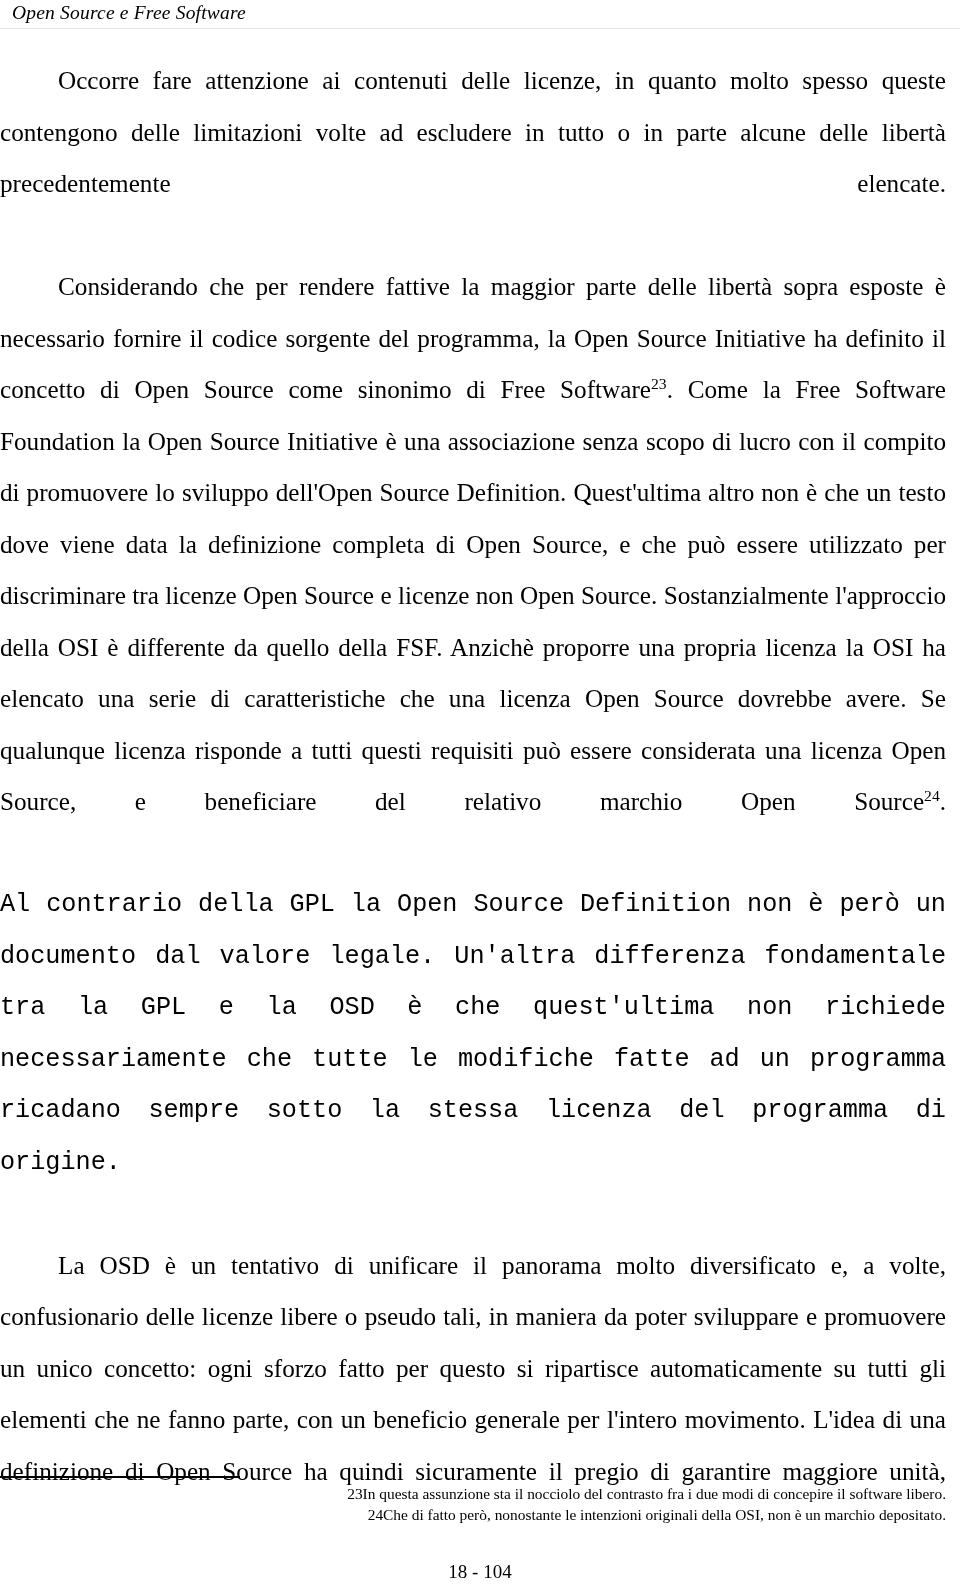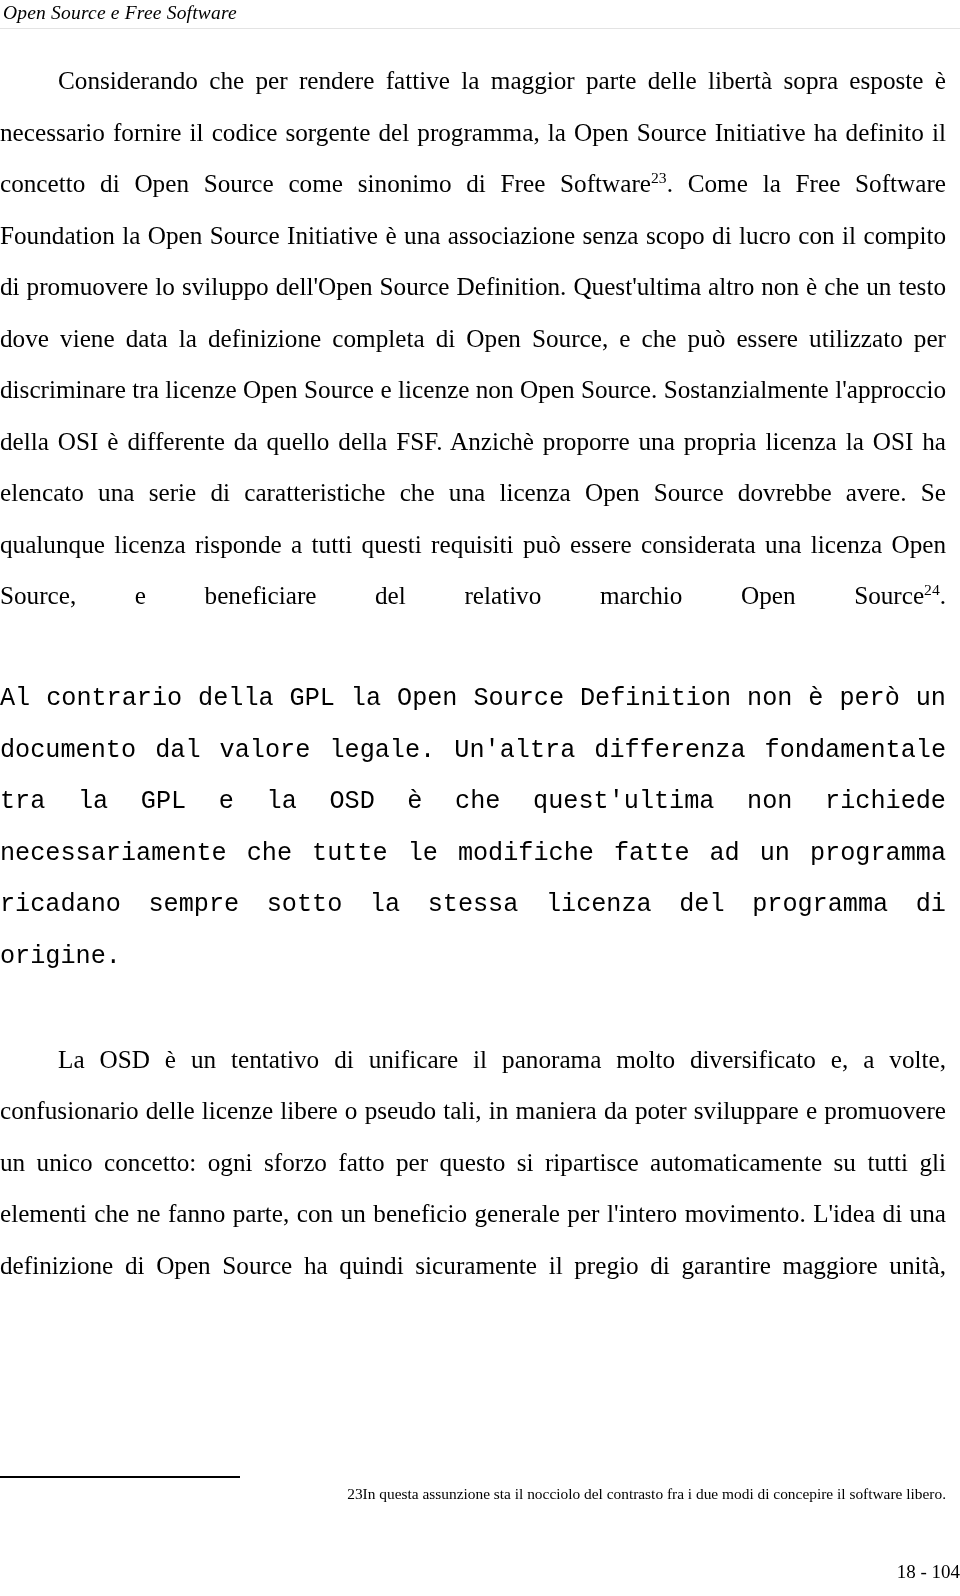--- a/index.html
+++ b/index.html
@@ -30,21 +30,21 @@
     left: 0;
     width: 960px;
     height: 30px;
     box-sizing: border-box;
   }
   .running-header-text {
     font-style: italic;
     font-size: 19.5px;
     line-height: 26px;
     letter-spacing: 0.2px;
-    padding-left: 3px;
+    padding-left: 12px;
     white-space: nowrap;
   }
   .header-rule {
     position: absolute;
     left: 0;
     top: 28px;
     width: 960px;
     height: 1px;
     background: #e3e3e3;
   }
@@ -108,50 +108,52 @@
     display: inline-block;
     min-width: 21px;
   }
 
   
   .page-footer {
     position: absolute;
     left: 0;
     top: 1560px;
     width: 960px;
-    text-align: right;
+    text-align: center;
     font-size: 19px;
     line-height: 24px;
   }
 </style>
 </head>
 <body>
 
 <div class="page">
 
   <div class="running-header">
     <div class="running-header-text">Open Source e Free Software</div>
   </div>
   <div class="header-rule"></div>
 
   <div class="body-col">
 
+    <p class="para indent">Occorre fare attenzione ai contenuti delle licenze, in quanto molto spesso queste contengono delle limitazioni volte ad escludere in tutto o in parte alcune delle libertà precedentemente elencate.</p>
 
     <p class="para indent"><span>Considerando che per rendere fattive la maggior parte delle libertà sopra esposte è necessario fornire il codice sorgente del programma, la Open Source Initiative ha definito il concetto di Open Source come sinonimo di Free Software</span><sup>23</sup><span>. Come la Free Software Foundation la Open Source Initiative è una associazione senza scopo di lucro con il compito di promuovere lo sviluppo dell'Open Source Definition. Quest'ultima altro non è che un testo dove viene data la definizione completa di Open Source, e che può essere utilizzato per discriminare tra licenze Open Source e licenze non Open Source. Sostanzialmente l'approccio della OSI è differente da quello della FSF. Anzichè proporre una propria licenza la OSI ha elencato una serie di caratteristiche che una licenza Open Source dovrebbe avere. Se qualunque licenza risponde a tutti questi requisiti può essere considerata una licenza Open Source, e beneficiare del relativo marchio Open Source</span><sup>24</sup><span>.</span></p>
 
     <p class="para noindent">Al contrario della GPL la Open Source Definition non è però un documento dal valore legale. Un'altra differenza fondamentale tra la GPL e la OSD è che quest'ultima non richiede necessariamente che tutte le modifiche fatte ad un programma ricadano sempre sotto la stessa licenza del programma di origine.</p>
 
     <p class="para indent">La OSD è un tentativo di unificare il panorama molto diversificato e, a volte, confusionario delle licenze libere o pseudo tali, in maniera da poter sviluppare e promuovere un unico concetto: ogni sforzo fatto per questo si ripartisce automaticamente su tutti gli elementi che ne fanno parte, con un beneficio generale per l'intero movimento. L'idea di una definizione di Open Source ha quindi sicuramente il pregio di garantire maggiore unità,</p>
 
   </div>
 
   <div class="footnote-area">
     <div class="footnote-rule"></div>
 
     <p class="footnote"><span class="fn-num">23</span><span>In questa assunzione sta il nocciolo del contrasto fra i due modi di concepire il software libero.</span></p>
 
+    <p class="footnote"><span class="fn-num">24</span><span>Che di fatto però, nonostante le intenzioni originali della OSI, non è un marchio depositato.</span></p>
   </div>
 
   <div class="page-footer">
     <span>18 - 104</span>
   </div>
 
 </div>
 
 </body></html>

